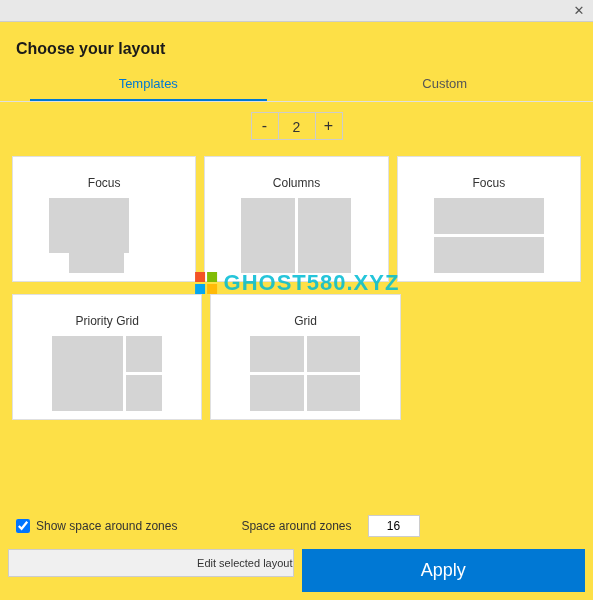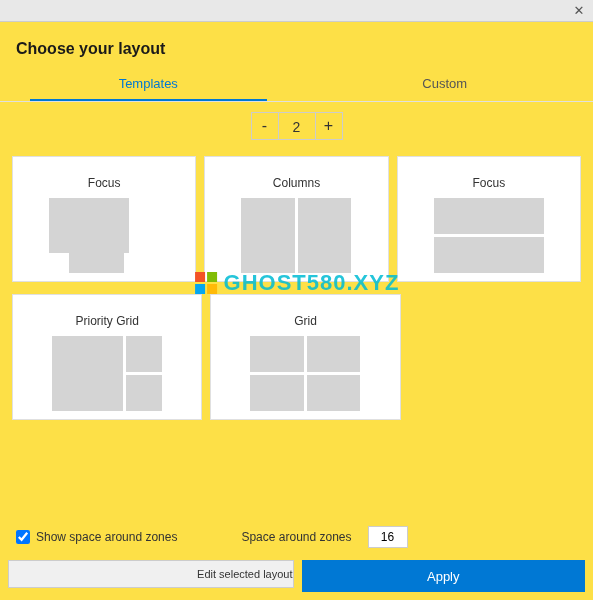--- a/index.html
+++ b/index.html
@@ -229,21 +229,21 @@
     .checkbox-label input[type="checkbox"] {
       width: 14px;
       height: 14px;
     }
     .space-label {
       font-size: 12px;
       color: #333;
       margin-left: 48px;
     }
     .space-input {
-      width: 40px;
+      width: 52px;
       height: 22px;
       border: 1px solid #ccc;
       text-align: center;
       font-size: 12px;
       padding: 0 4px;
     }
     .footer-btns {
       display: flex;
       padding: 8px 8px 8px 8px;
       gap: 8px;
@@ -253,25 +253,25 @@
       height: 28px;
       background: #f0f0f0;
       border: 1px solid #ccc;
       cursor: pointer;
       font-size: 11px;
       color: #333;
       text-align: right;
     }
     .btn-apply {
       flex: 1;
-      height: 32px;
+      height: 43px;
       background: #0078d4;
       border: none;
       cursor: pointer;
-      font-size: 13px;
+      font-size: 18px;
       color: #fff;
       font-weight: 500;
     }
     .watermark {
       position: absolute;
       top: 270px;
       left: 50%;
       transform: translateX(-50%);
       display: flex;
       align-items: center;

